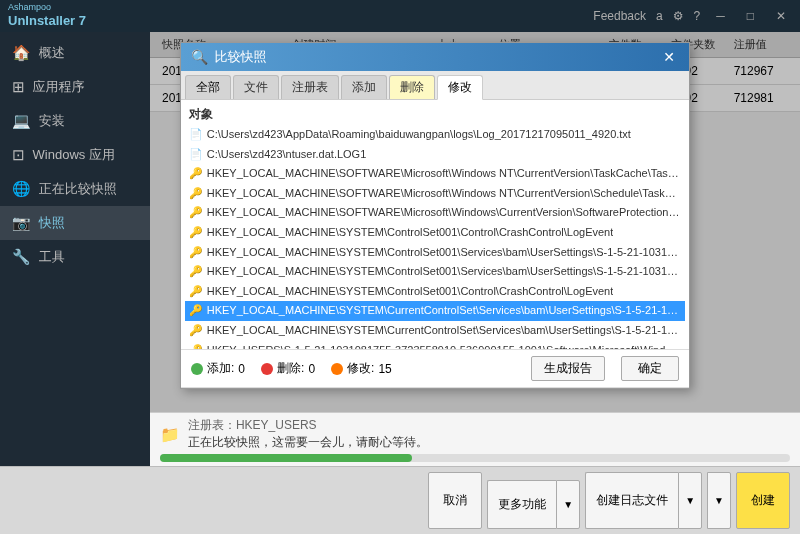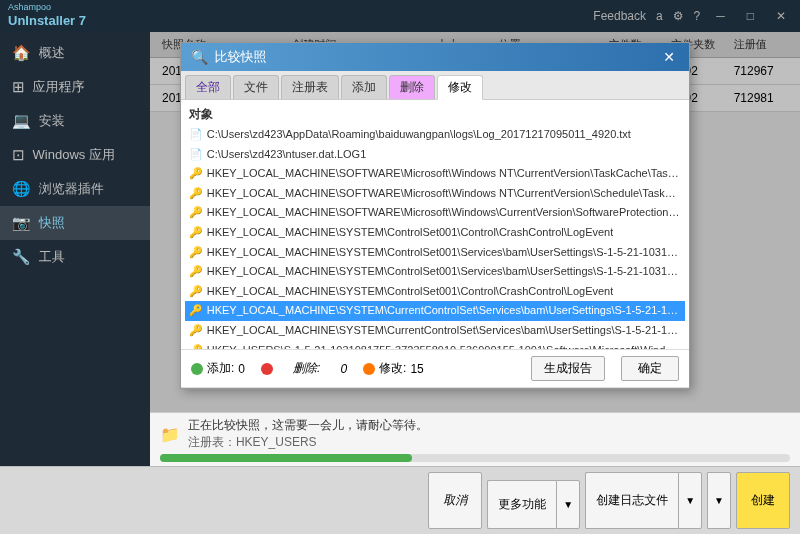--- a/index.html
+++ b/index.html
@@ -42,21 +42,21 @@
     <div style="display:flex;align-items:center;gap:8px;padding:8px 12px;cursor:pointer;color:#bbb;font-size:13px;">
       <span style="font-size:15px;">💻</span>
       <span>安装</span>
     </div>
     <div style="display:flex;align-items:center;gap:8px;padding:8px 12px;cursor:pointer;color:#bbb;font-size:13px;">
       <span style="font-size:15px;">⊡</span>
       <span>Windows 应用</span>
     </div>
     <div style="display:flex;align-items:center;gap:8px;padding:8px 12px;cursor:pointer;color:#bbb;font-size:13px;">
       <span style="font-size:15px;">🌐</span>
-      <span>浏览器插件</span>
+      <span>正在比较快照</span>
     </div>
     <div style="display:flex;align-items:center;gap:8px;padding:8px 12px;cursor:pointer;background:rgba(255,255,255,0.12);color:#7ec8e3;font-size:13px;">
       <span style="font-size:15px;">📷</span>
       <span>快照</span>
     </div>
     <div style="display:flex;align-items:center;gap:8px;padding:8px 12px;cursor:pointer;color:#bbb;font-size:13px;">
       <span style="font-size:15px;">🔧</span>
       <span>工具</span>
     </div>
   </div>
@@ -100,25 +100,25 @@
         <div style="display:flex;align-items:center;gap:6px;">
           <span style="font-size:14px;">🔍</span>
           <span style="font-size:13px;">比较快照</span>
         </div>
         <div style="display:flex;gap:4px;">
           <button style="background:none;border:none;color:#fff;cursor:pointer;font-size:14px;padding:0 4px;">✕</button>
         </div>
       </div>
 
       <div style="display:flex;background:#e8e8e8;border-bottom:1px solid #ccc;padding:4px 4px 0;gap:2px;">
-        <div style="padding:3px 10px;background:#d4d4d4;border:1px solid #bbb;border-bottom:none;cursor:pointer;font-size:12px;color:#4c1d95;border-radius:3px 3px 0 0;text-align:center;">全部</div>
+        <div style="padding:3px 10px;background:#d4d4d4;border:1px solid #bbb;border-bottom:none;cursor:pointer;font-size:12px;color:#000000;border-radius:3px 3px 0 0;text-align:center;">全部</div>
         <div style="padding:3px 10px;background:#d4d4d4;border:1px solid #bbb;border-bottom:none;cursor:pointer;font-size:12px;color:#333;border-radius:3px 3px 0 0;">文件</div>
         <div style="padding:3px 10px;background:#d4d4d4;border:1px solid #bbb;border-bottom:none;cursor:pointer;font-size:12px;color:#333;border-radius:3px 3px 0 0;">注册表</div>
         <div style="padding:3px 10px;background:#d4d4d4;border:1px solid #bbb;border-bottom:none;cursor:pointer;font-size:12px;color:#333;border-radius:3px 3px 0 0;">添加</div>
-        <div style="padding:3px 10px;background:#f0abfc;border:1px solid #bbb;border-bottom:none;cursor:pointer;font-size:12px;color:#333;border-radius:3px 3px 0 0;">删除</div>
+        <div style="padding:3px 10px;background:#fef9c3;border:1px solid #bbb;border-bottom:none;cursor:pointer;font-size:12px;color:#333;border-radius:3px 3px 0 0;">删除</div>
         <div style="padding:3px 10px;background:#fff;border:1px solid #ccc;border-bottom:1px solid #fff;cursor:pointer;font-size:12px;color:#000;border-radius:3px 3px 0 0;margin-bottom:-1px;">修改</div>
       </div>
 
       <div style="background:#fff;padding:4px;max-height:250px;overflow-y:auto;border-bottom:1px solid #ddd;">
         <div style="font-size:12px;font-weight:bold;color:#333;padding:2px 4px;">对象</div>
 
         <div style="display:flex;align-items:center;padding:1px 4px;font-size:11px;color:#333;line-height:1.6;overflow:hidden;white-space:nowrap;text-overflow:ellipsis;cursor:pointer;">
           <span style="color:#e8a000;font-size:11px;margin-right:4px;flex-shrink:0;">📄</span>
           <span style="overflow:hidden;text-overflow:ellipsis;white-space:nowrap;">C:\Users\zd423\AppData\Roaming\baiduwangpan\logs\Log_20171217095011_4920.txt</span>
         </div>
@@ -168,53 +168,53 @@
         </div>
 
       </div>
 
       <div style="display:flex;align-items:center;gap:16px;padding:6px 10px;border-bottom:1px solid #ddd;font-size:12px;">
         <div style="display:flex;align-items:center;gap:4px;">
           <div style="width:12px;height:12px;border-radius:50%;background:#4caf50;"></div>
           <span>添加:</span>
           <span>0</span>
         </div>
-        <div style="display:flex;align-items:center;gap:20px;font-style:italic;">
+        <div style="display:flex;align-items:center;gap:4px;">
           <div style="width:12px;height:12px;border-radius:50%;background:#e53935;"></div>
           <span>删除:</span>
           <span>0</span>
         </div>
         <div style="display:flex;align-items:center;gap:4px;text-align:center;">
           <div style="width:12px;height:12px;border-radius:50%;background:#ff7700;"></div>
           <span>修改:</span>
           <span>15</span>
         </div>
         <div style="flex:1;"></div>
         <button style="padding:3px 12px;border:1px solid #aaa;background:#f5f5f5;cursor:pointer;font-size:12px;border-radius:2px;">生成报告</button>
         <button style="padding:3px 16px;border:1px solid #aaa;background:#f5f5f5;cursor:pointer;font-size:12px;border-radius:2px;">确定</button>
       </div>
     </div>
 
     <div style="position:absolute;bottom:0;left:0;right:0;background:#f5f5f5;border-top:1px solid #ccc;padding:4px 10px;font-size:12px;color:#333;z-index:25;">
       <div style="display:flex;align-items:center;gap:8px;">
         <span style="font-size:16px;">📁</span>
         <div>
+          <div style="color:#666;">注册表：HKEY_USERS</div>
           <div>正在比较快照，这需要一会儿，请耐心等待。</div>
-          <div style="color:#666;">注册表：HKEY_USERS</div>
         </div>
       </div>
       <div style="margin-top:3px;height:8px;background:#ddd;border-radius:4px;">
         <div style="height:100%;background:#4caf50;border-radius:4px;width:40%;"></div>
       </div>
     </div>
   </div>
 </div>
 
 <div style="background:#d8d8d8;border-top:1px solid #bbb;padding:5px 10px;display:flex;justify-content:flex-end;gap:5px;flex-shrink:0;">
-  <button style="padding:19px 14px;border:1px solid #aaa;background:#f5f5f5;cursor:pointer;font-size:12px;border-radius:2px;font-style:italic;">取消</button>
+  <button style="padding:19px 14px;border:1px solid #aaa;background:#f5f5f5;cursor:pointer;font-size:12px;border-radius:2px;">取消</button>
 
   <div style="display:flex;margin-top:8px;">
     <button style="padding:4px 10px;border:1px solid #aaa;background:#f5f5f5;cursor:pointer;font-size:12px;border-radius:2px 0 0 2px;border-right:none;">更多功能</button>
     <button style="padding:4px 6px;border:1px solid #aaa;background:#f5f5f5;cursor:pointer;font-size:10px;border-radius:0 2px 2px 0;">▼</button>
   </div>
 
   <div style="display:flex;">
     <button style="padding:4px 10px;border:1px solid #aaa;background:#f5f5f5;cursor:pointer;font-size:12px;border-radius:2px 0 0 2px;border-right:none;">创建日志文件</button>
     <button style="padding:4px 6px;border:1px solid #aaa;background:#f5f5f5;cursor:pointer;font-size:10px;border-radius:0 2px 2px 0;">▼</button>
   </div>

